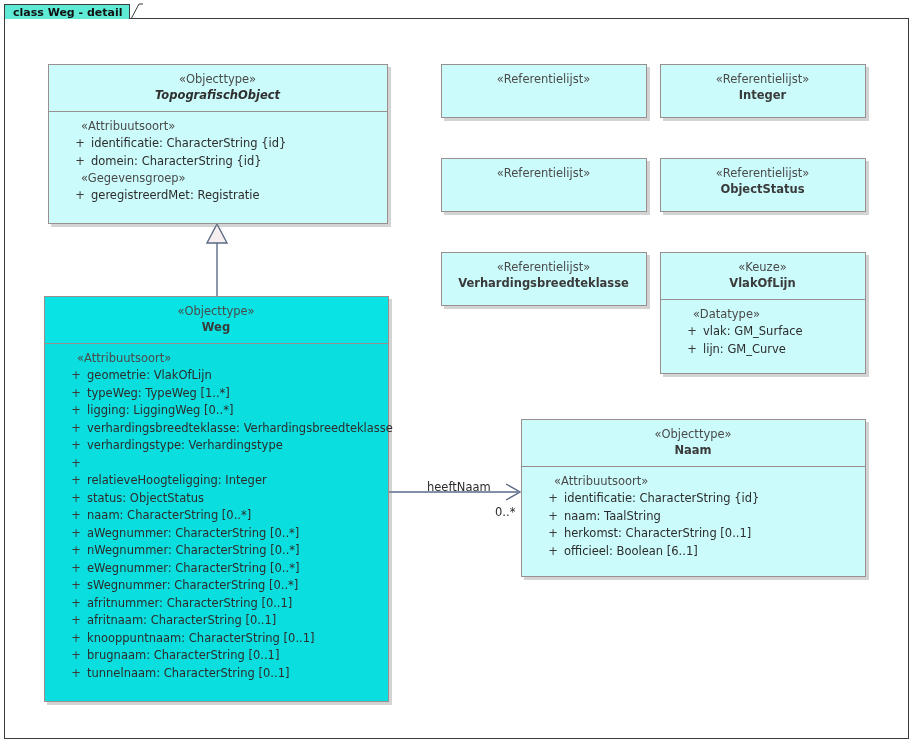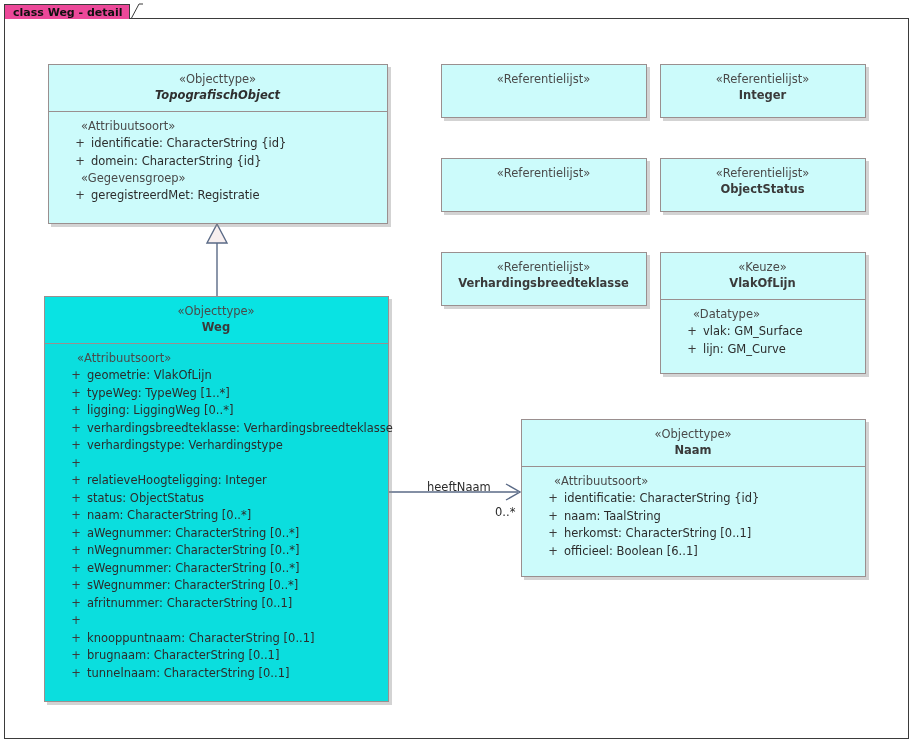--- a/index.html
+++ b/index.html
@@ -9,21 +9,21 @@
   }
   #canvas{position:absolute;left:0;top:0;width:916px;height:745px;}
 
   
   .frame{
     position:absolute;left:4px;top:18px;width:905px;height:721px;
     border:1px solid #3b3b3b;box-sizing:border-box;background:#fff;
   }
   .title-tab{
     position:absolute;left:4px;top:4px;height:15px;
-    padding:0 8px 0 8px;background:#ec4899;
+    padding:0 8px 0 8px;background:#5eead4;
     border:1px solid #3b3b3b;border-bottom:none;
     box-sizing:border-box;z-index:5;
   }
   .title-tab .tab-label{
     font-size:11px;font-weight:bold;color:#111;line-height:15px;
     white-space:nowrap;display:block;
   }
 
   
   .cls{
@@ -180,20 +180,21 @@
       <div class="attr">
           <span class="vis">+</span>
           <span class="txt">sWegnummer: CharacterString [0..*]</span>
         </div>
       <div class="attr">
           <span class="vis">+</span>
           <span class="txt">afritnummer: CharacterString [0..1]</span>
         </div>
       <div class="attr">
           <span class="vis">+</span>
+          <span class="txt">afritnaam: CharacterString [0..1]</span>
         </div>
       <div class="attr">
           <span class="vis">+</span>
           <span class="txt">knooppuntnaam: CharacterString [0..1]</span>
         </div>
       <div class="attr">
           <span class="vis">+</span>
           <span class="txt">brugnaam: CharacterString [0..1]</span>
         </div>
       <div class="attr">

